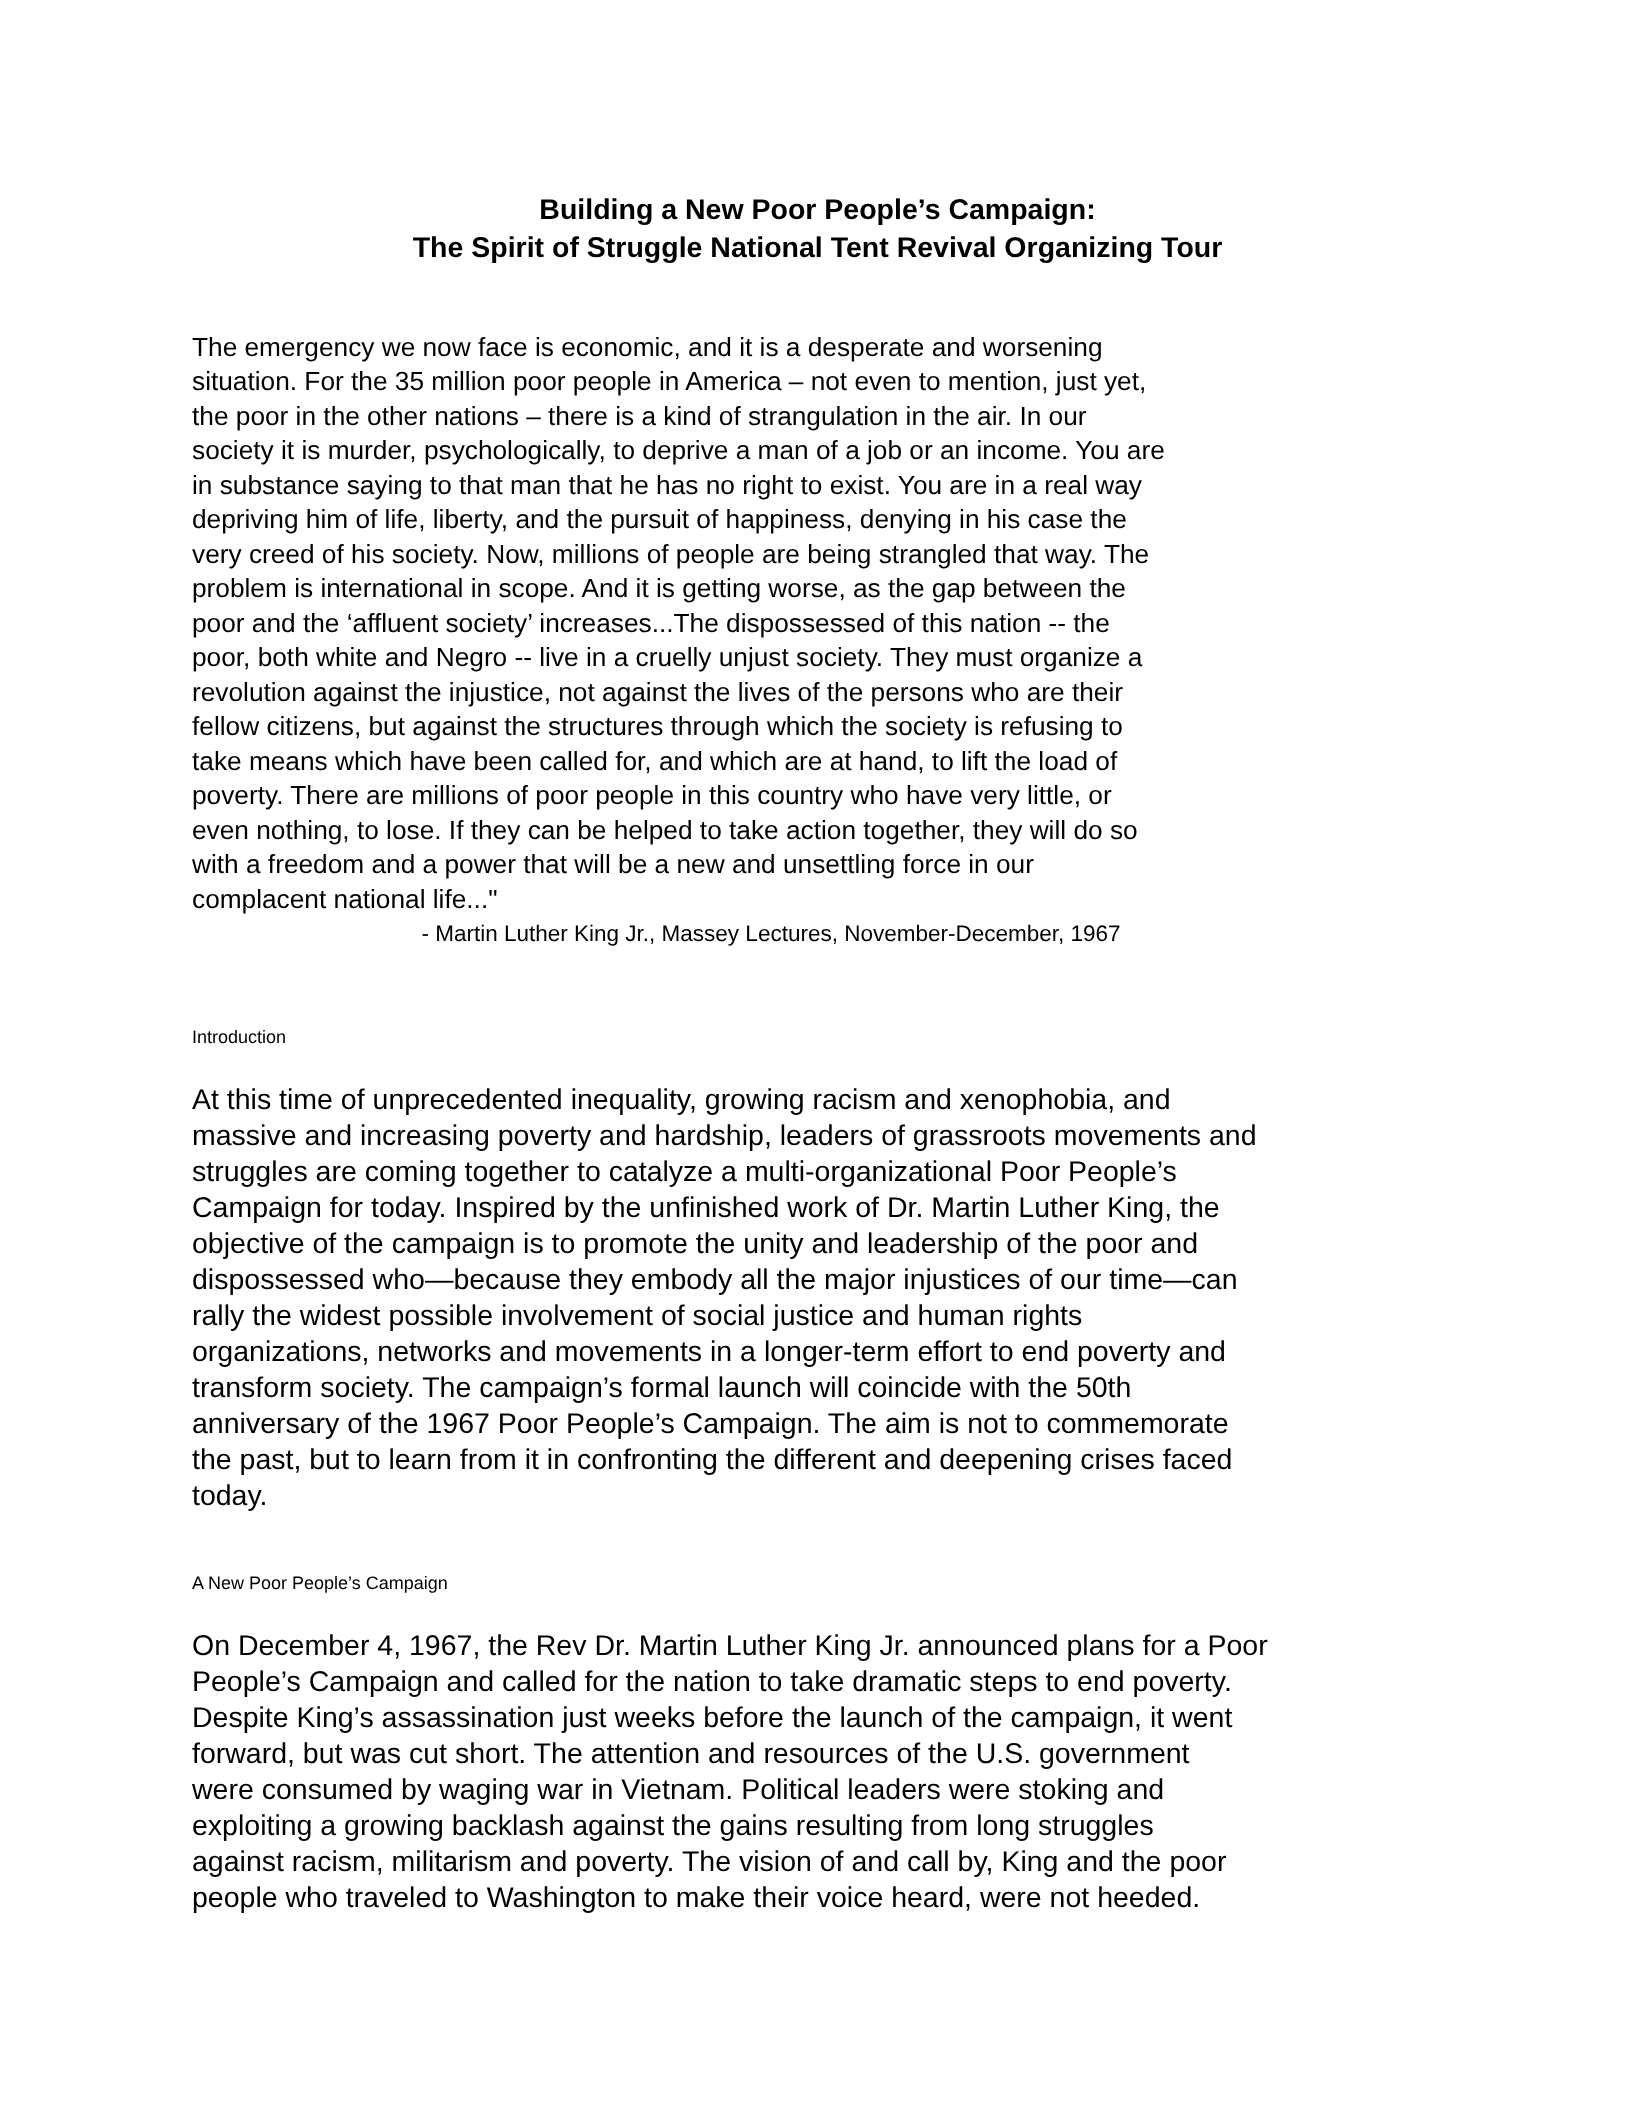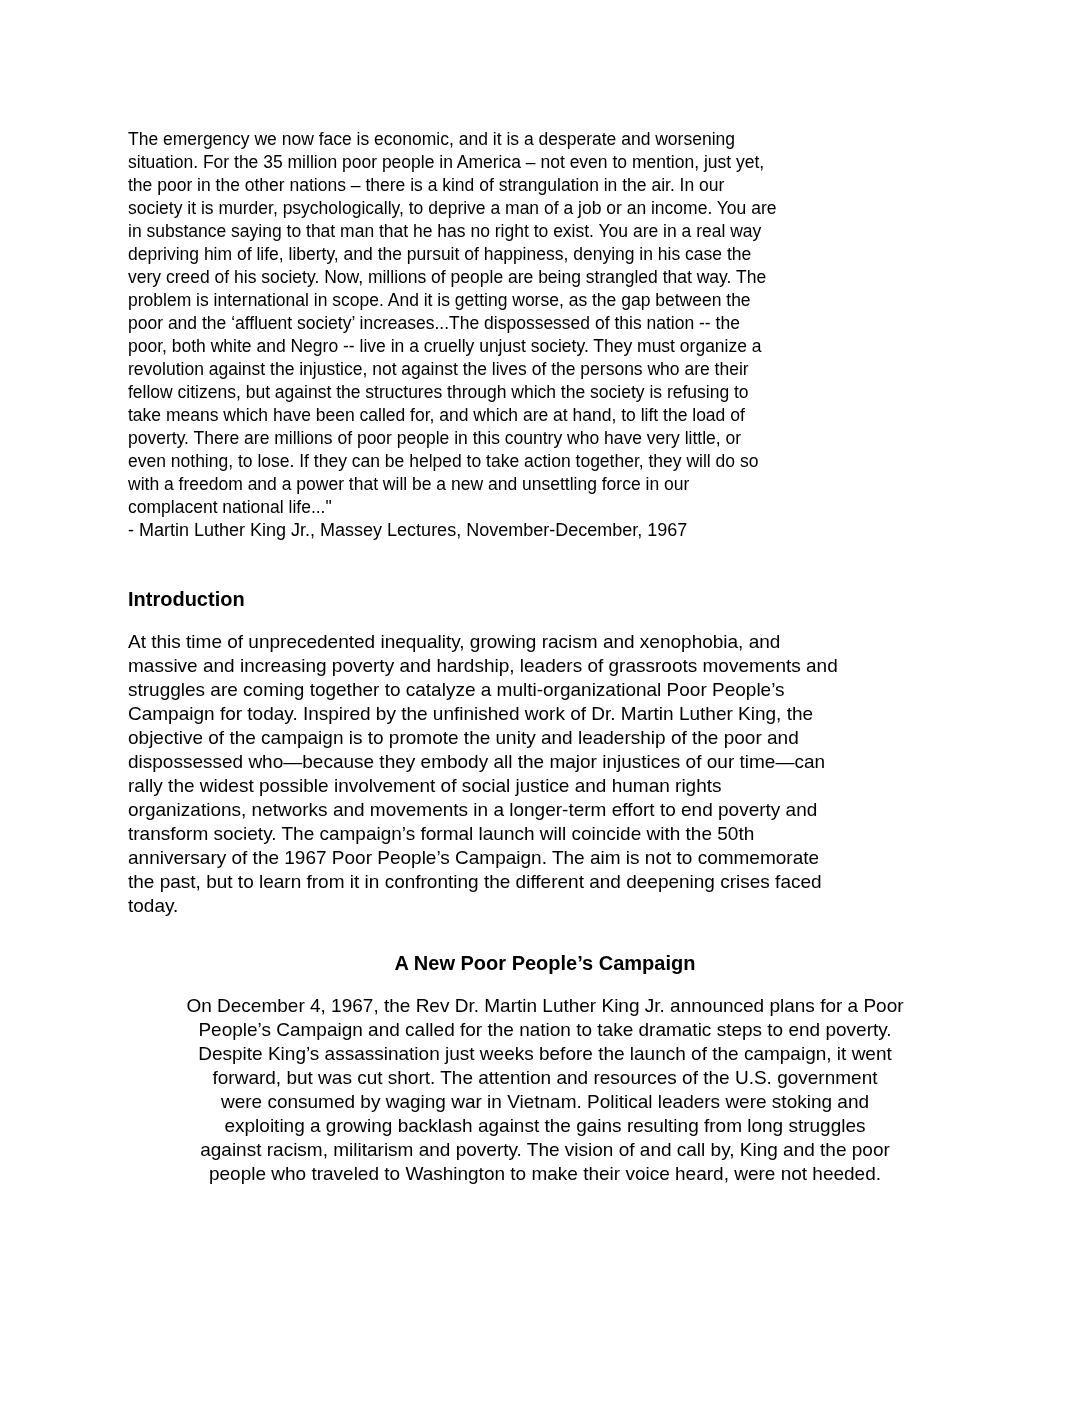--- a/index.html
+++ b/index.html
@@ -23,42 +23,47 @@
     line-height: 25px;
     margin-bottom: 42px;
   }
   .doc-title .title-line { display: block; }
   .quote-text {
     font-size: 17.5px;
     line-height: 23px;
     white-space: pre-line;
   }
   .quote-attribution {
-    font-size: 18px;
+    font-size: 15px;
     line-height: 23px;
+    margin-left: 153px;
   }
   .section { margin-top: 46px; }
-  .section + .section { margin-top: 34px; text-align: center; }
+  .section + .section { margin-top: 34px; }
   .section-heading {
-    font-weight: bold;
-    font-size: 20px;
+    font-weight: normal;
+    font-size: 12px;
     line-height: 22px;
     margin-bottom: 20px;
   }
   .section-body {
     font-size: 19px;
     line-height: 24px;
     white-space: pre-line;
   }
 </style>
 </head>
 <body>
 
 <div class="page">
 
+  <h1 class="doc-title">
+    <span class="title-line">Building a New Poor People’s Campaign:</span>
+    <span class="title-line">The Spirit of Struggle National Tent Revival Organizing Tour</span>
+  </h1>
 
   <div class="quote-block">
     <p class="quote-text">The emergency we now face is economic, and it is a desperate and worsening
 situation. For the 35 million poor people in America – not even to mention, just yet,
 the poor in the other nations – there is a kind of strangulation in the air. In our
 society it is murder, psychologically, to deprive a man of a job or an income. You are
 in substance saying to that man that he has no right to exist. You are in a real way
 depriving him of life, liberty, and the pursuit of happiness, denying in his case the
 very creed of his society. Now, millions of people are being strangled that way. The
 problem is international in scope. And it is getting worse, as the gap between the

